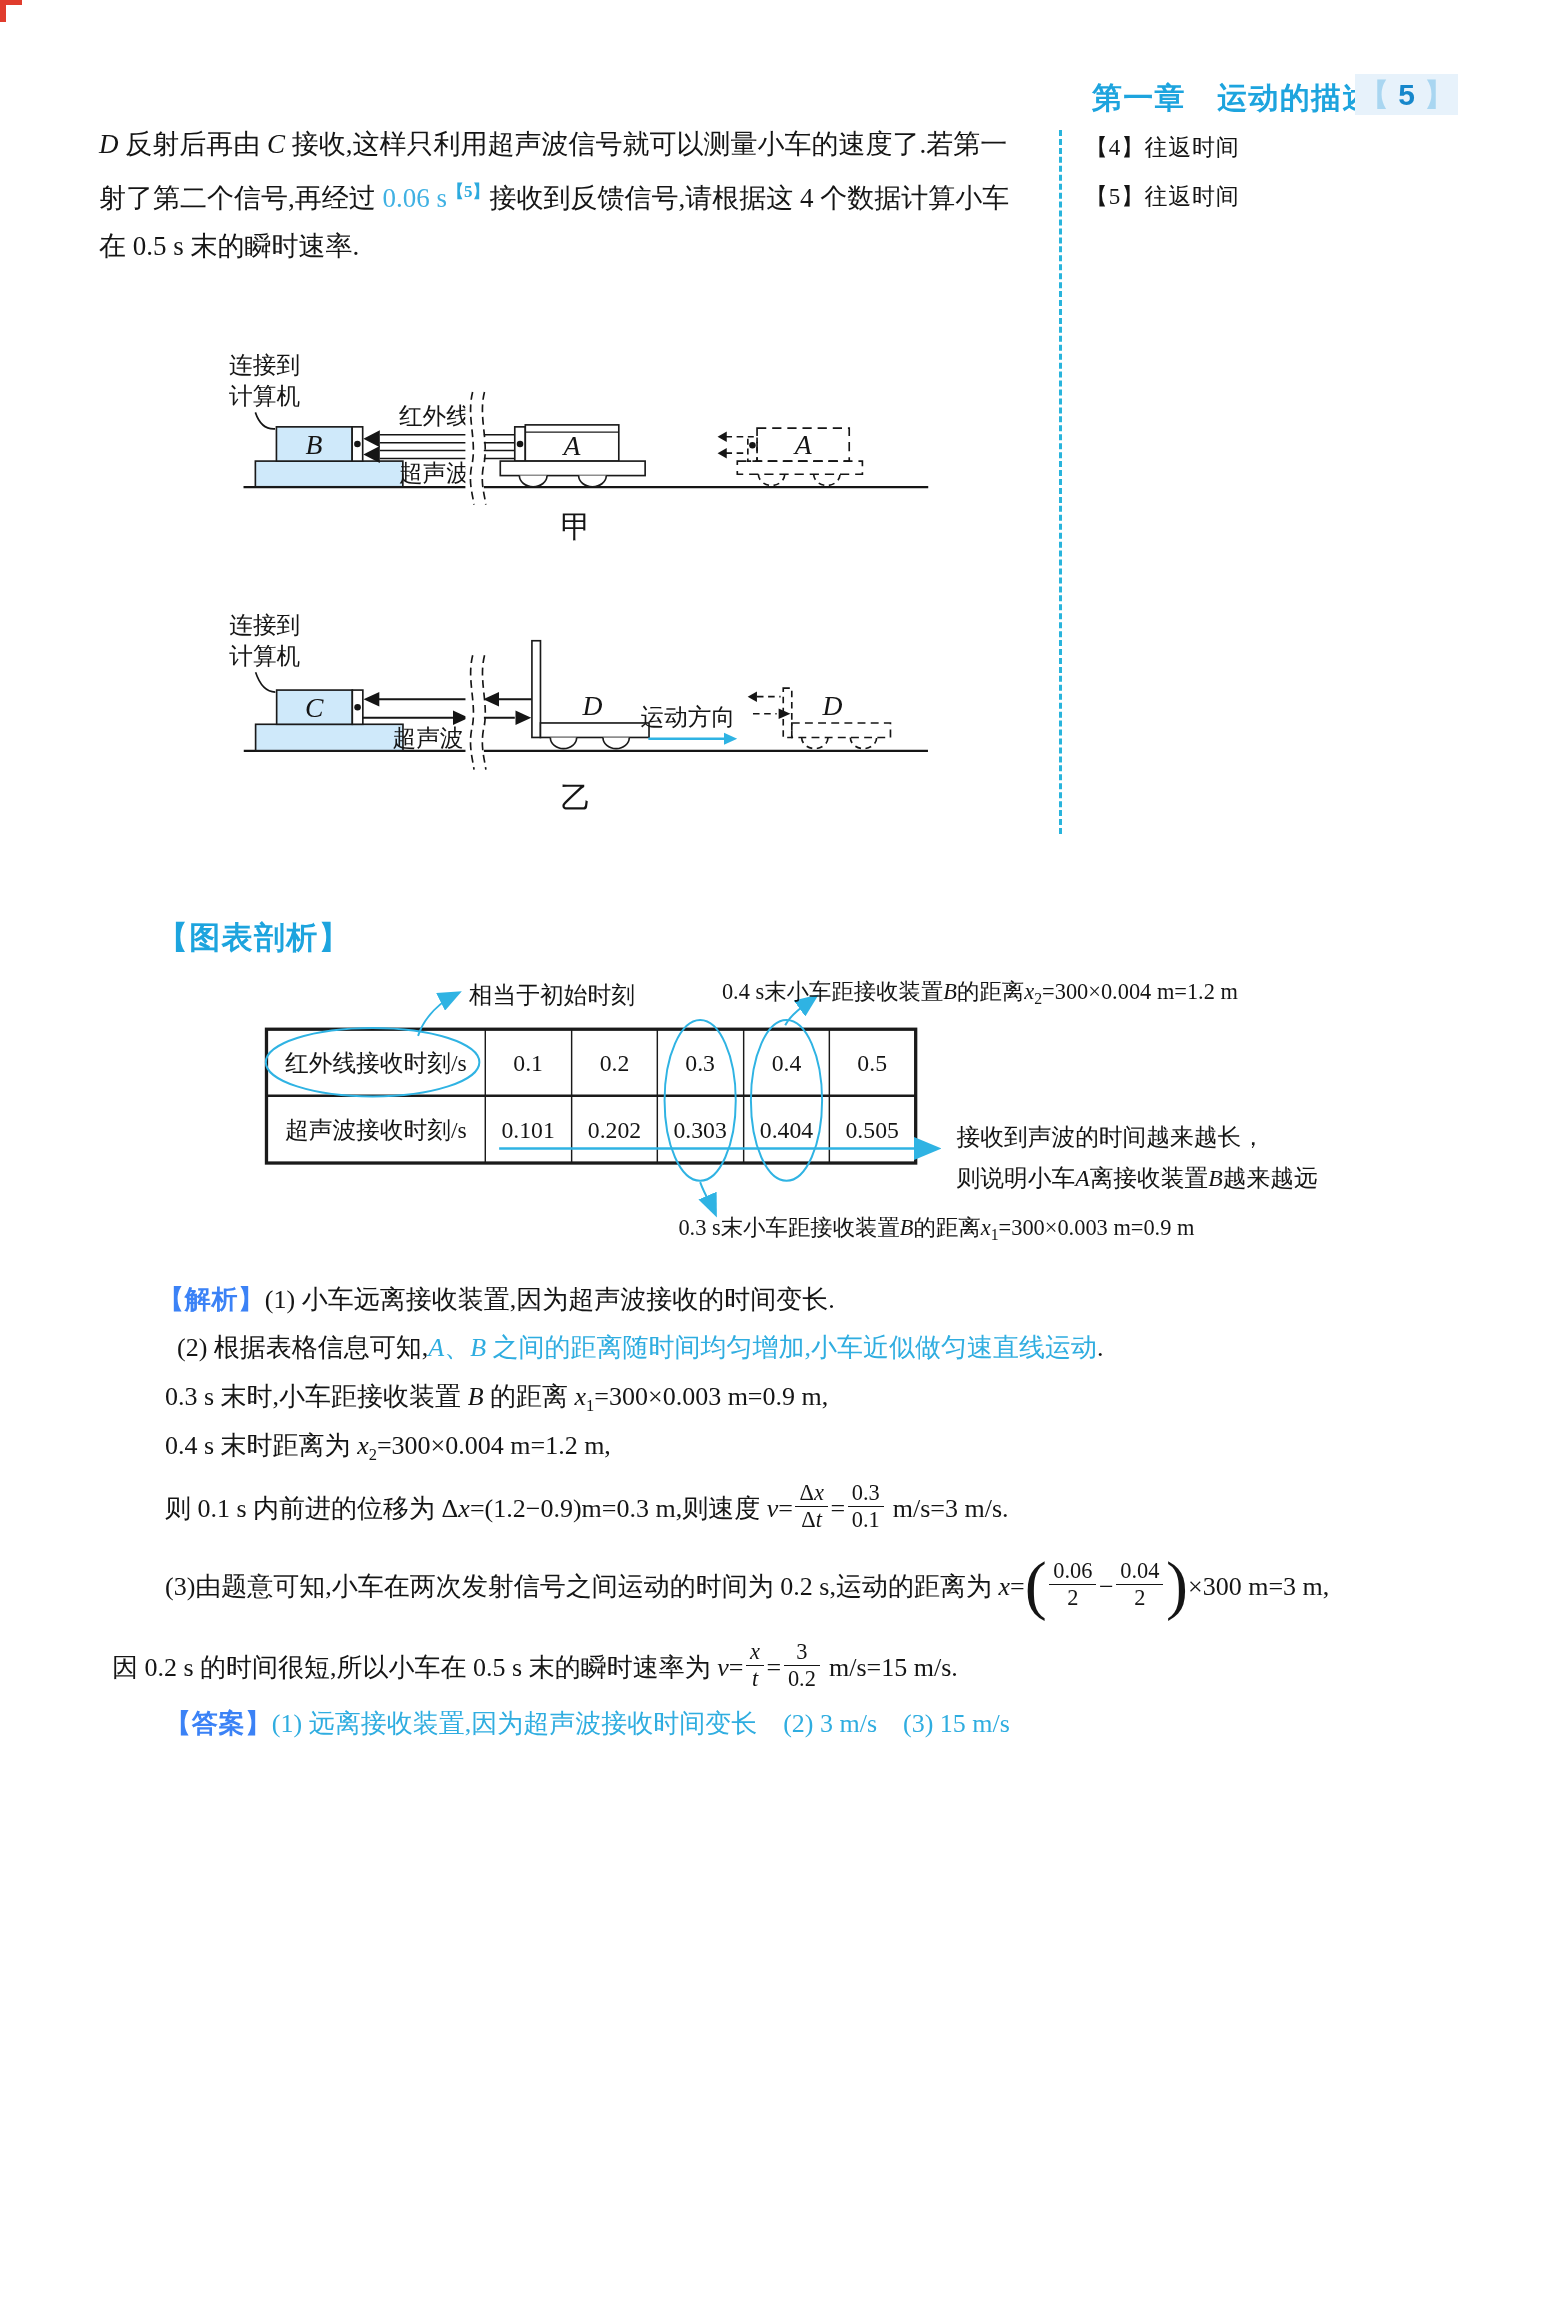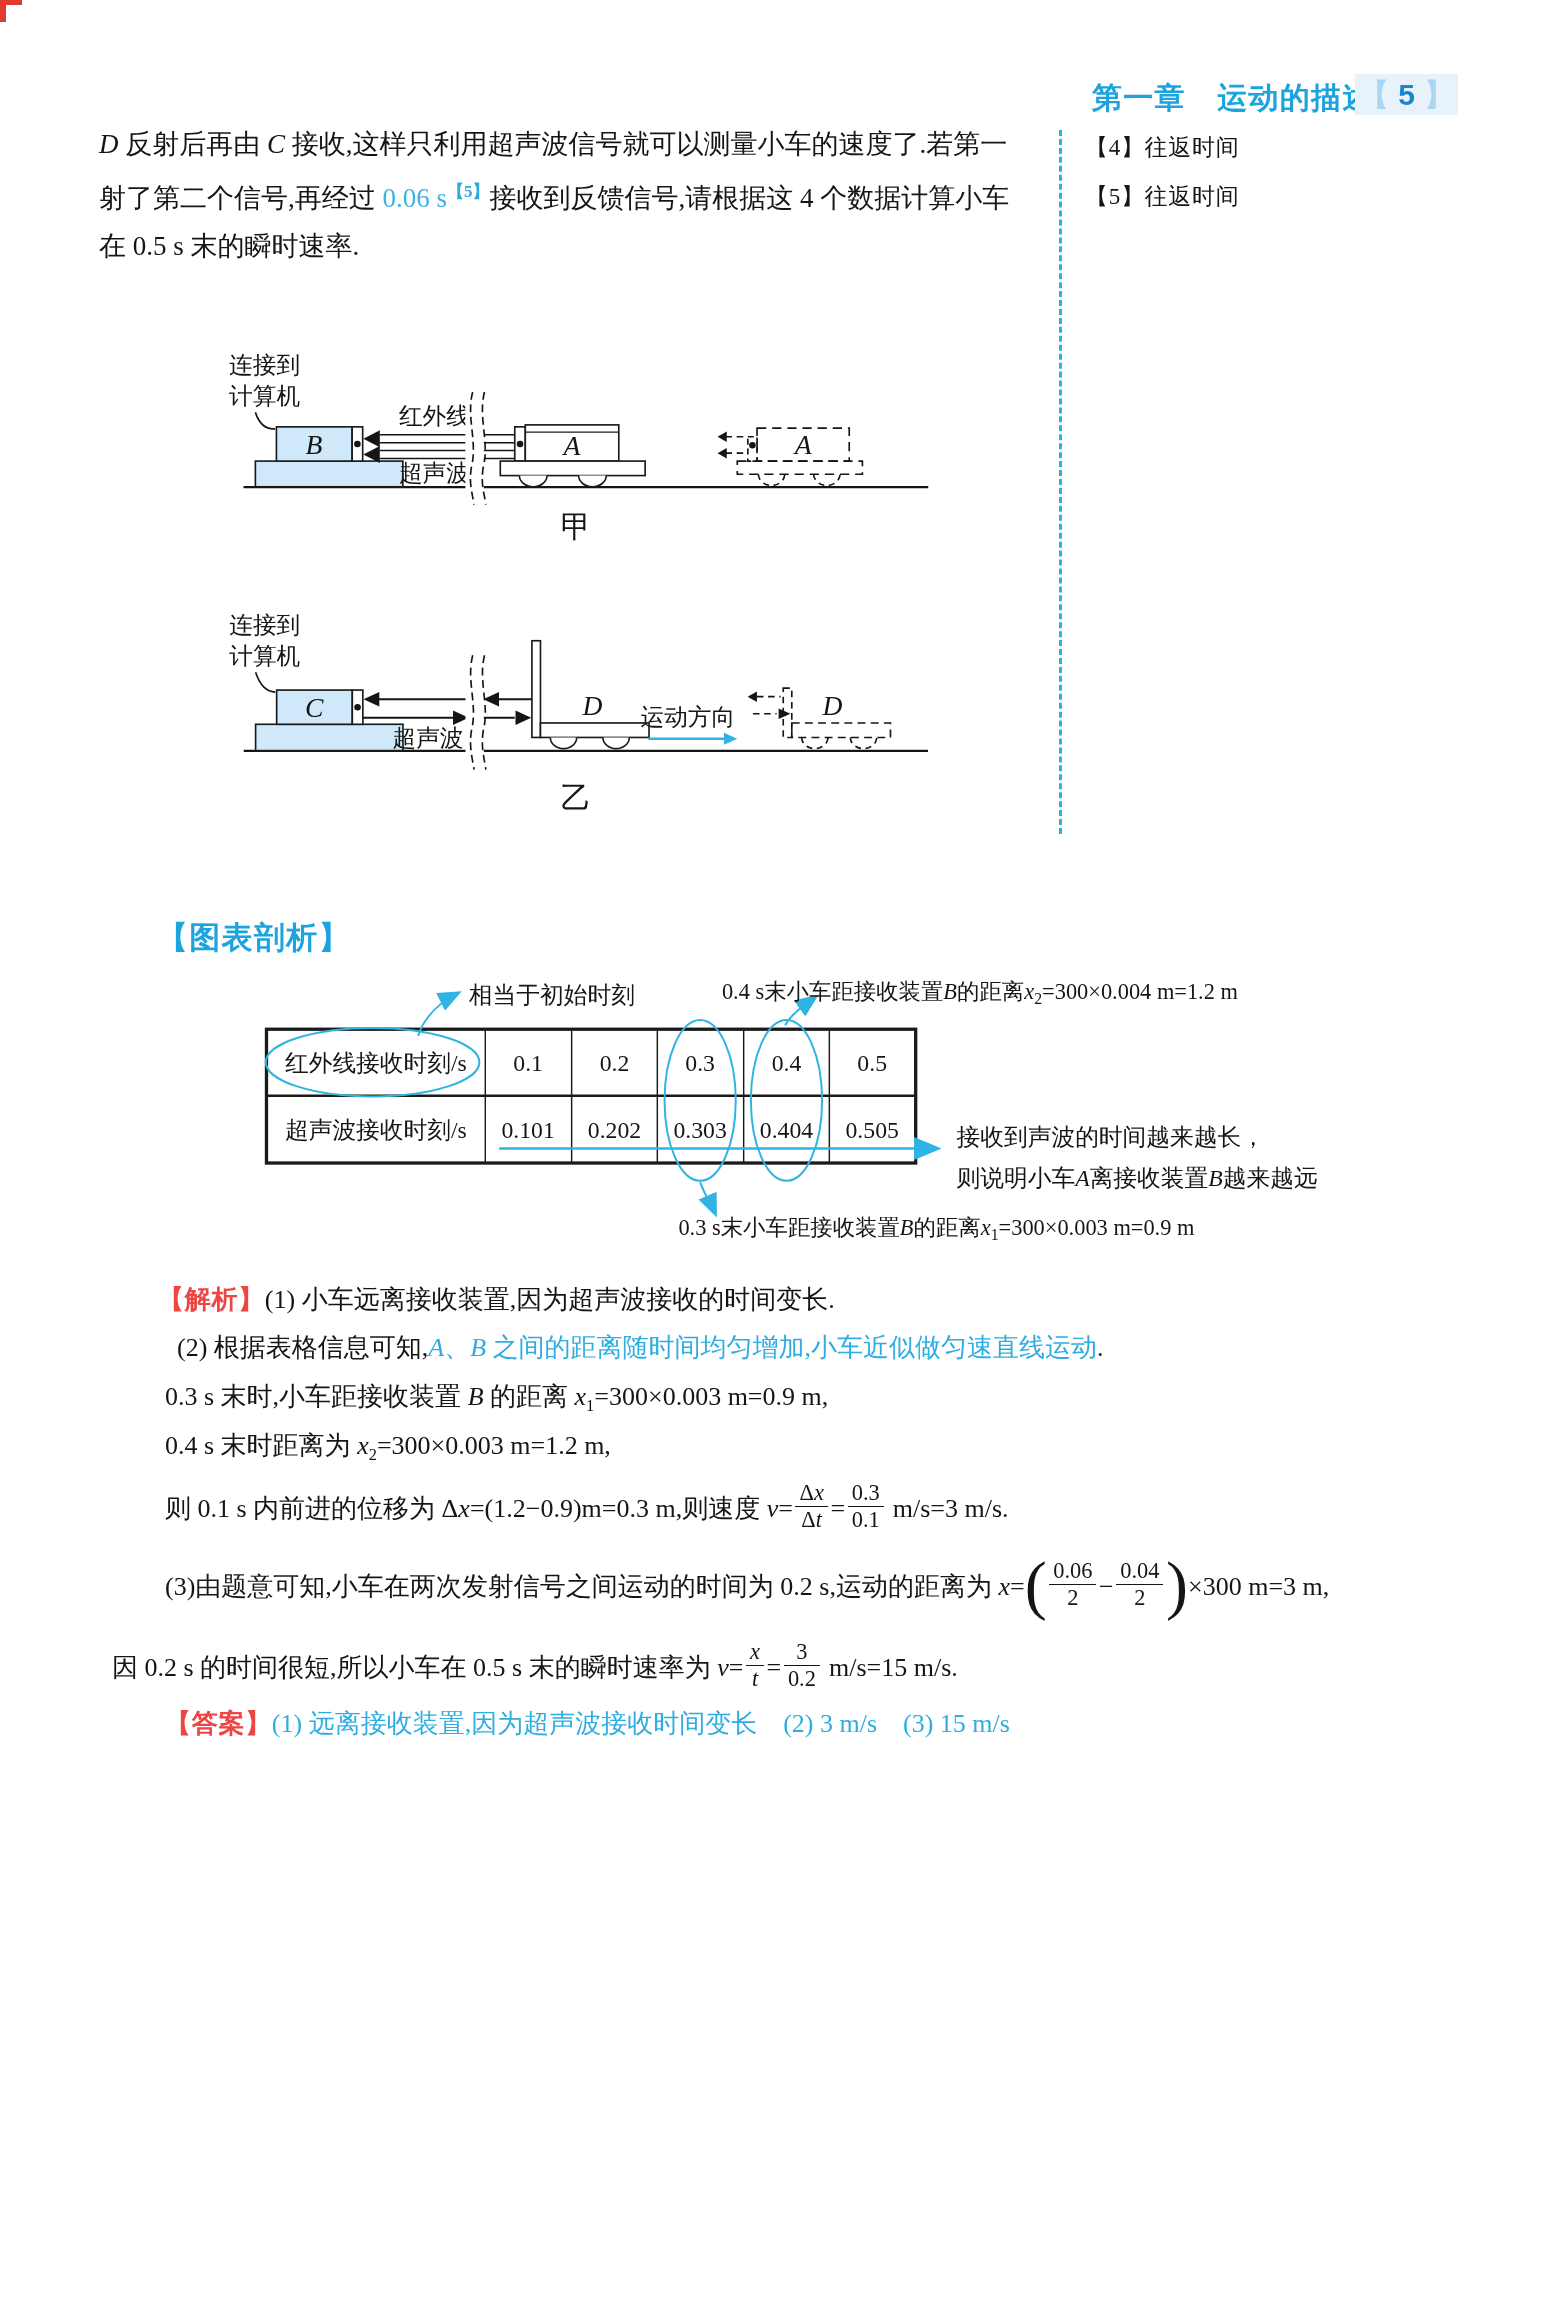--- a/index.html
+++ b/index.html
@@ -21,21 +21,21 @@
   .problem{left:99px;top:120px;width:954px;font-size:27px;line-height:48px;text-align:justify;}
   .problem .sup{font-size:17px;vertical-align:super;color:#2caade;font-weight:bold;}
   .problem .cy{color:#3fb1e3;}
   
   .divider{left:1059px;top:130px;height:704px;width:0;border-left:3.3px dashed #29b4dc;}
   .margin-note{left:1085px;font-size:23px;letter-spacing:0.7px;}
   
   .chart-title{left:157px;top:917px;font-size:31px;font-weight:bold;color:#1da4de;letter-spacing:1.3px;}
   
   .sol{font-size:26px;line-height:42px;white-space:nowrap;}
-  .sol .lbl{color:#ef4444;font-weight:bold;letter-spacing:0.7px;}
+  .sol .lbl{color:#3b82f6;font-weight:bold;letter-spacing:0.7px;}
   .sol .cy{color:#2fade0;}
   .frac{display:inline-block;vertical-align:middle;text-align:center;font-size:22.4px;line-height:1.18;
         transform:translateY(-4px);margin:0 2.6px;}
   .frac .n{display:block;border-bottom:1.4px solid #151515;padding:0 4px;}
   .frac .d{display:block;padding:0 4px;}
   .bigp{font-size:66px;font-weight:400;vertical-align:middle;line-height:0;transform:translateY(-4px);display:inline-block;}
   sub.sb{font-size:16.5px;}
   svg text{font-family:"Liberation Serif", serif;fill:#151515;}
   svg .lab{font-size:36px;}
   svg .dev{font-size:42px;font-style:italic;}
@@ -214,21 +214,21 @@
   <div class="abs sol" style="left:158px;top:1278px;">
     <span class="lbl sans">【解析】</span><span>(1) 小车远离接收装置,因为超声波接收的时间变长.</span>
   </div>
   <div class="abs sol" style="left:177px;top:1327px;">
     <span>(2) 根据表格信息可知,</span><span class="cy it">A</span><span class="cy">、</span><span class="cy it">B</span><span class="cy"> 之间的距离随时间均匀增加,小车近似做匀速直线运动</span><span>.</span>
   </div>
   <div class="abs sol" style="left:165px;top:1376px;">
     <span>0.3 s 末时,小车距接收装置 </span><span class="it">B</span><span> 的距离 </span><span class="it">x</span><sub class="sb">1</sub><span>=300×0.003 m=0.9 m,</span>
   </div>
   <div class="abs sol" style="left:165px;top:1425px;">
-    <span>0.4 s 末时距离为 </span><span class="it">x</span><sub class="sb">2</sub><span>=300×0.003 m=1.2 m,</span>
+    <span>0.4 s 末时距离为 </span><span class="it">x</span><sub class="sb">2</sub><span>=300×0.004 m=1.2 m,</span>
   </div>
   <div class="abs sol" style="left:165px;top:1484px;">
     <span>则 0.1 s 内前进的位移为 Δ</span><span class="it">x</span><span>=(1.2−0.9)m=0.3 m,则速度 </span><span class="it">v</span><span>=</span><span class="frac"><span class="n"><span>Δ</span><span class="it">x</span></span><span class="d"><span>Δ</span><span class="it">t</span></span></span><span>=</span><span class="frac"><span class="n">0.3</span><span class="d">0.1</span></span><span> m/s=3 m/s.</span>
   </div>
   <div class="abs sol" style="left:165px;top:1562px;">
     <span>(3)由题意可知,小车在两次发射信号之间运动的时间为 0.2 s,运动的距离为 </span><span class="it">x</span><span>=</span><span class="bigp">(</span><span class="frac"><span class="n">0.06</span><span class="d">2</span></span><span>−</span><span class="frac"><span class="n">0.04</span><span class="d">2</span></span><span class="bigp">)</span><span>×300 m=3 m,</span>
   </div>
   <div class="abs sol" style="left:112px;top:1643px;">
     <span>因 0.2 s 的时间很短,所以小车在 0.5 s 末的瞬时速率为 </span><span class="it">v</span><span>=</span><span class="frac"><span class="n it">x</span><span class="d it">t</span></span><span>=</span><span class="frac"><span class="n">3</span><span class="d">0.2</span></span><span> m/s=15 m/s.</span>
   </div>

